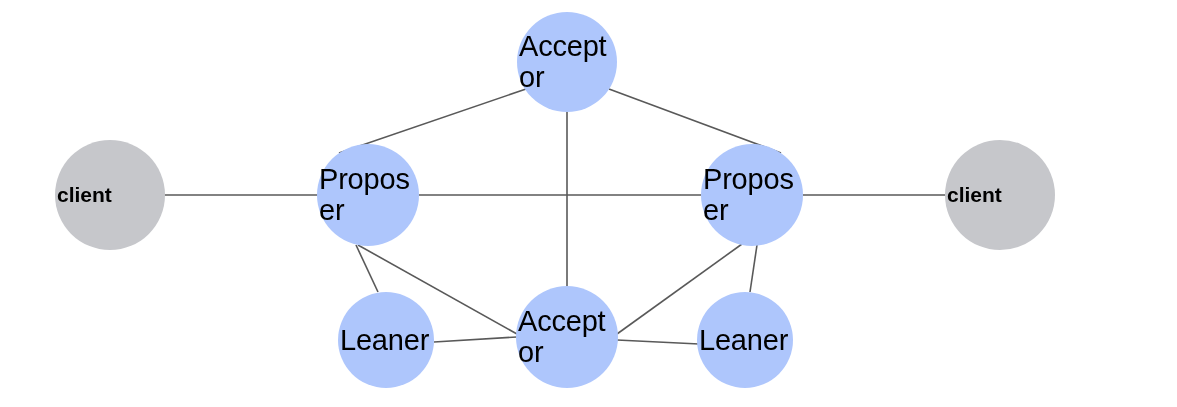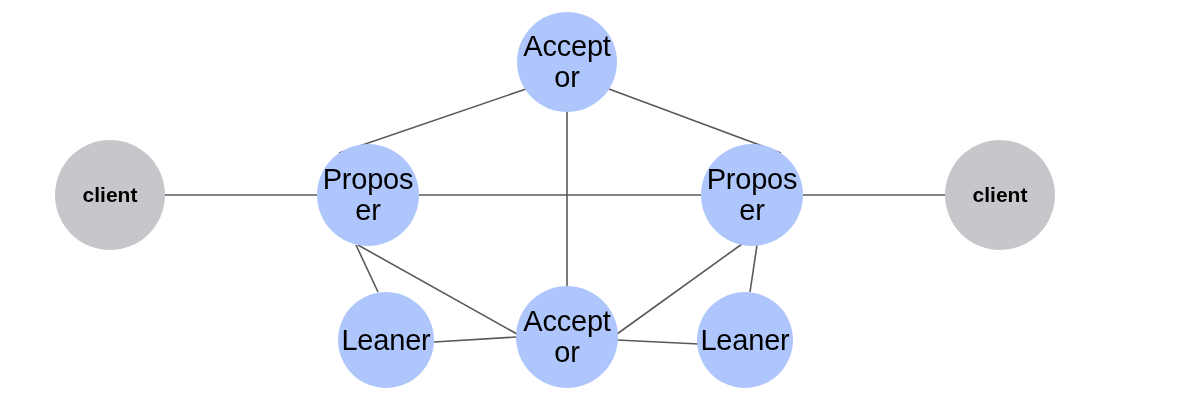--- a/index.html
+++ b/index.html
@@ -30,21 +30,20 @@
     top: 0;
     width: 1177px;
     height: 407px;
   }
   .node {
     position: absolute;
     border-radius: 50%;
     display: flex;
     align-items: center;
     justify-content: center;
-    text-align: center;
     box-sizing: border-box;
   }
   .node-label {
     display: block;
     width: 100%;
     line-height: 1.06;
     word-break: break-all;
     overflow-wrap: break-word;
     hyphens: none;
     color: #000000;

